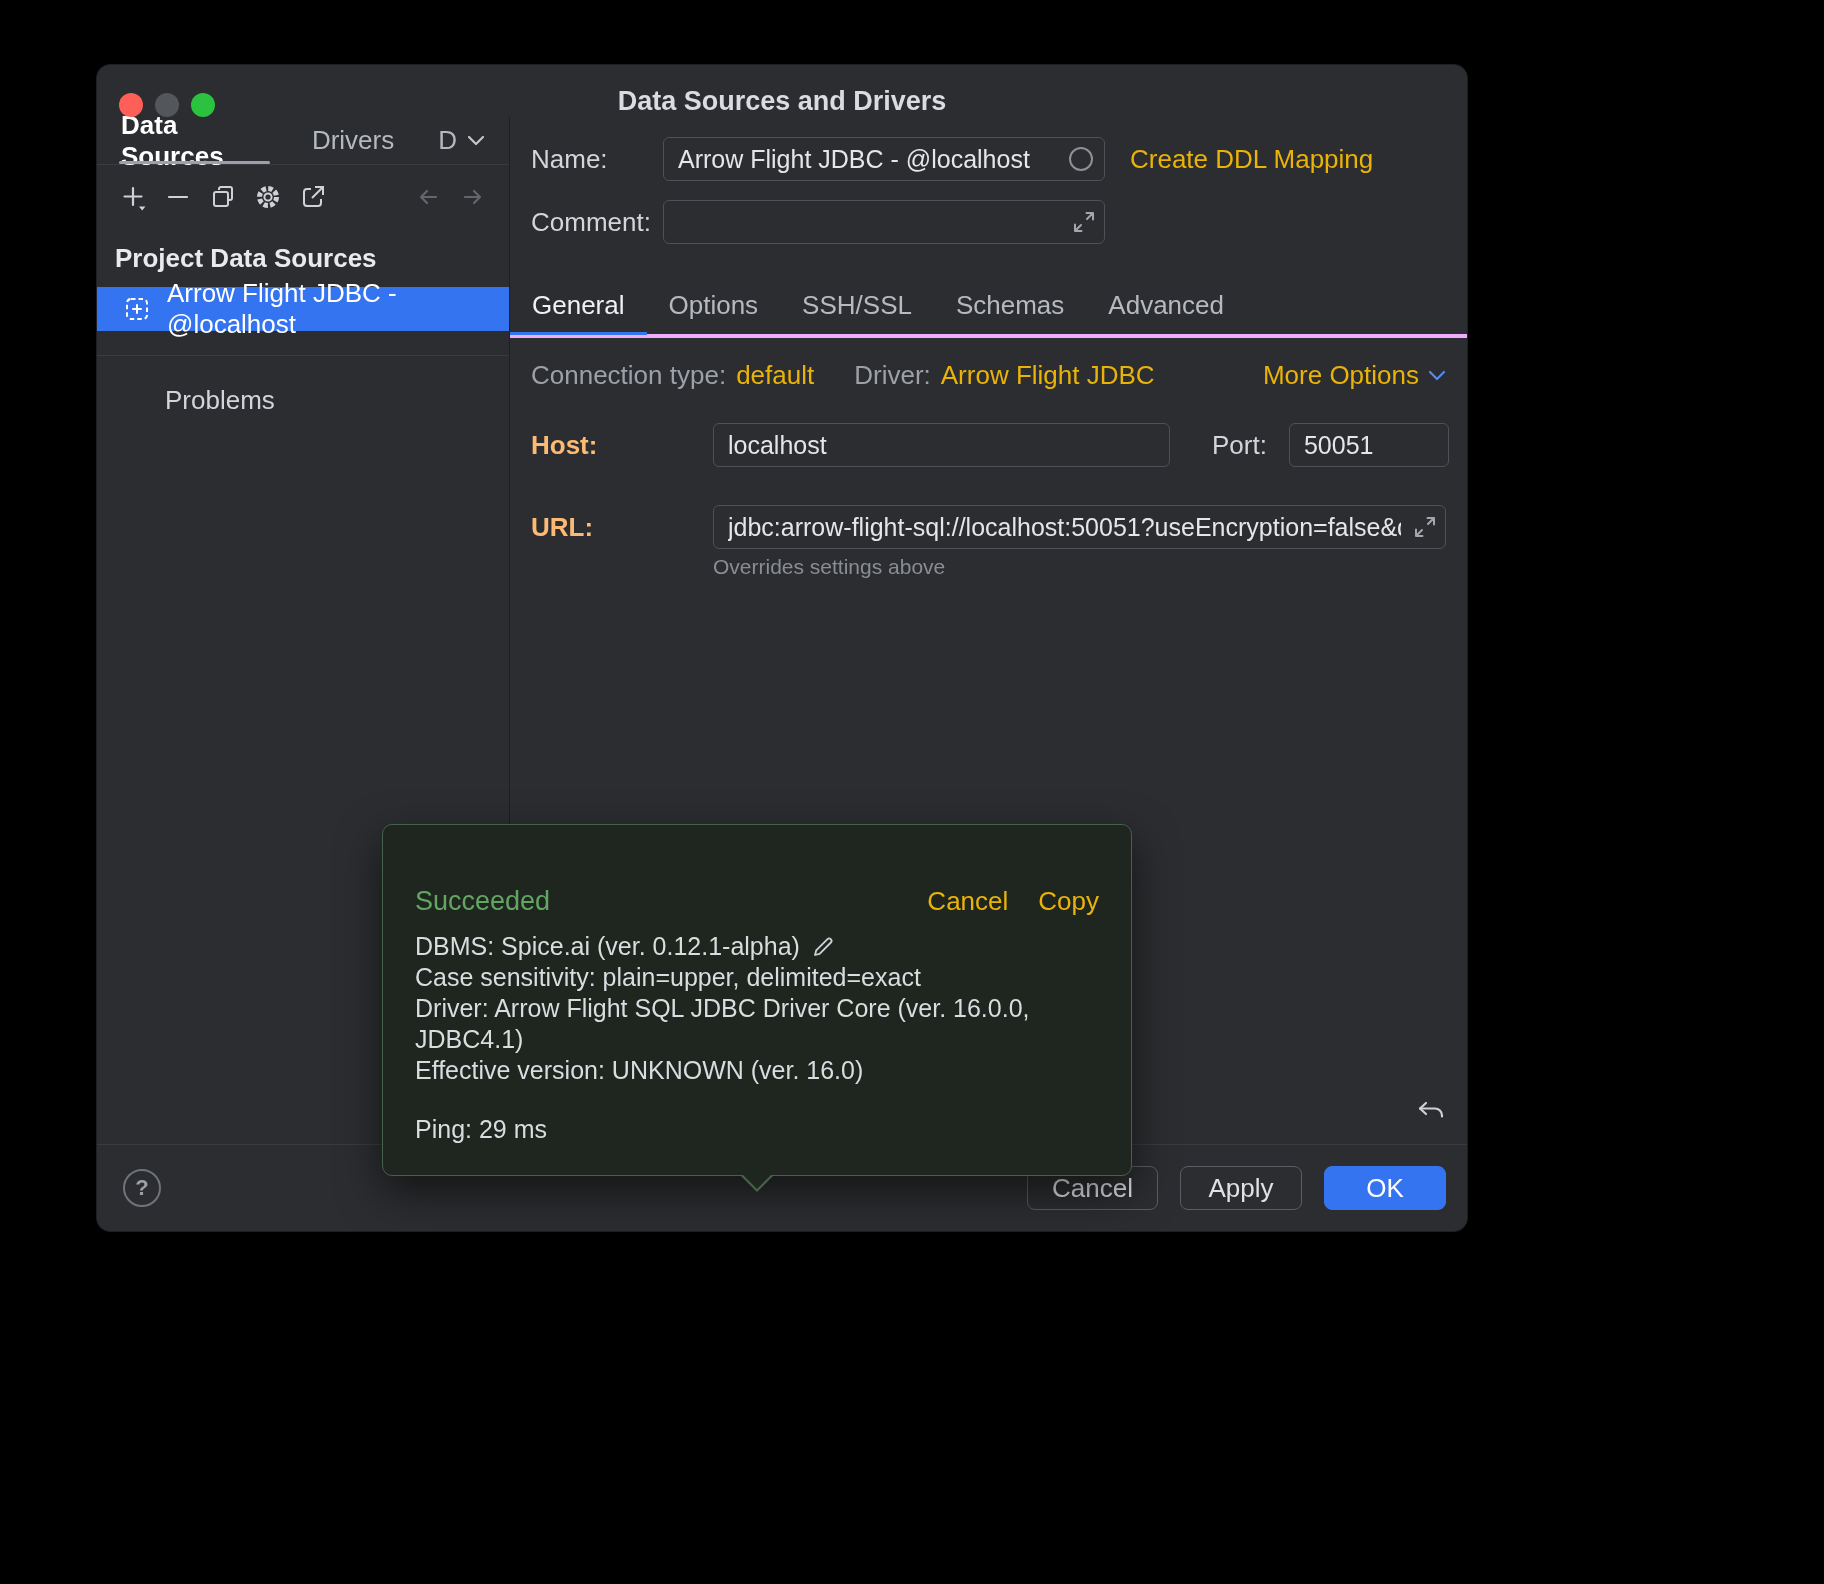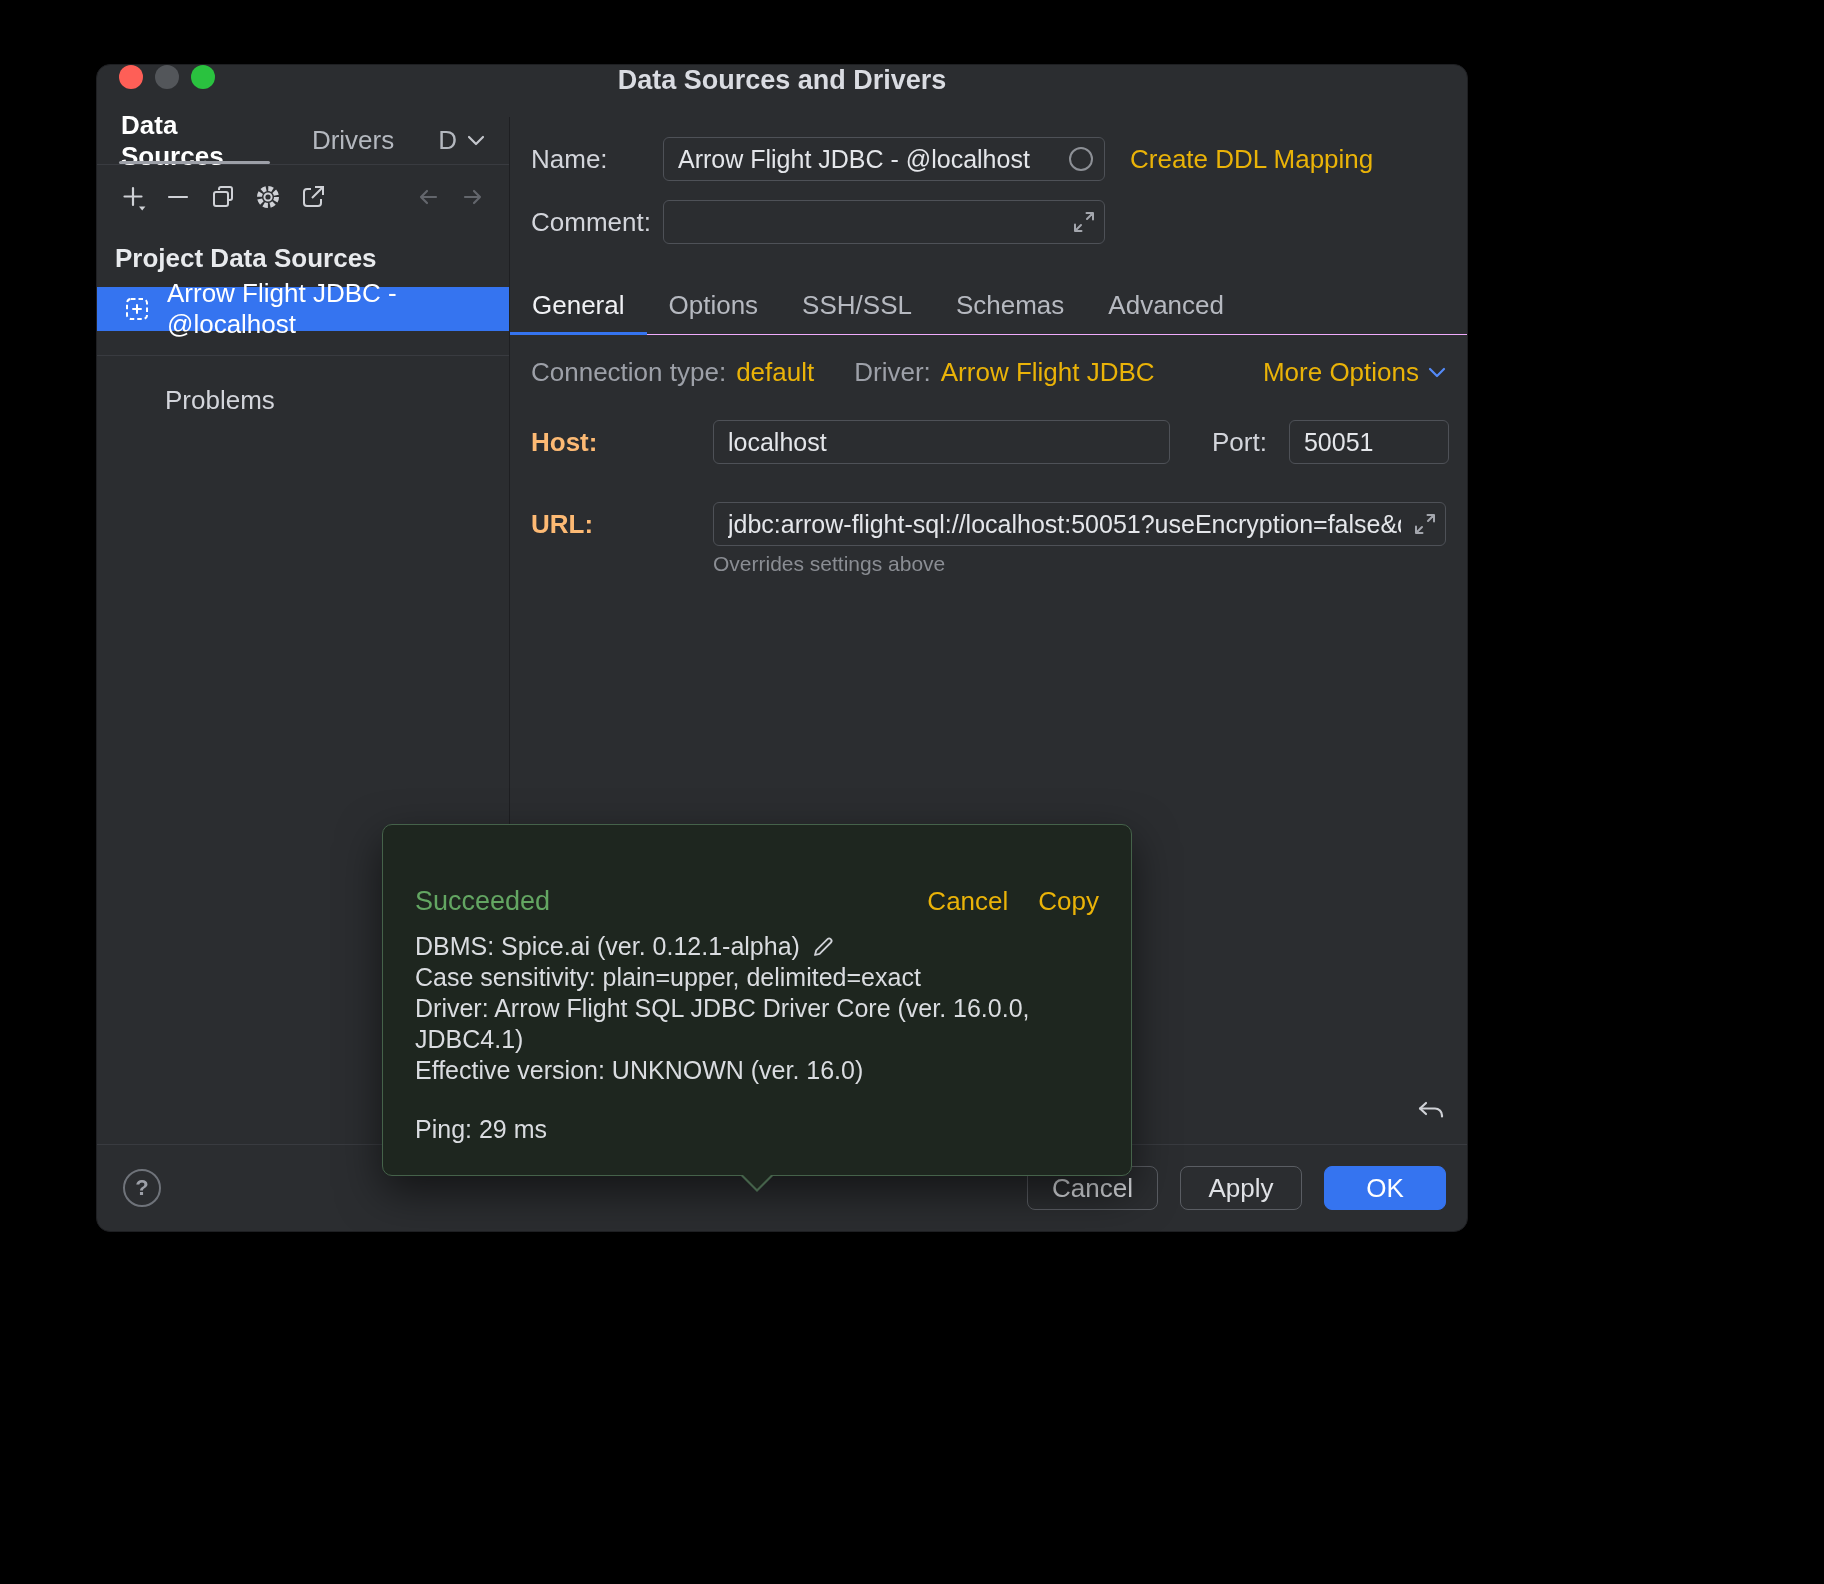--- a/index.html
+++ b/index.html
@@ -5,21 +5,21 @@
   html,body{margin:0;padding:0;background:#000;}
   body{width:1824px;height:1584px;font-family:"Liberation Sans","DejaVu Sans",sans-serif;-webkit-font-smoothing:antialiased;}
   .canvas{position:relative;width:1824px;height:1584px;background:#000;overflow:hidden;}
   [data-interactable="true"]{cursor:pointer;}
 
   .window{position:absolute;left:96px;top:64px;width:1372px;height:1168px;background:#2b2d30;
     border:1px solid #1e1f22;border-radius:14px;overflow:hidden;display:flex;flex-direction:column;
     color:#dfe1e5;box-shadow:0 24px 70px rgba(0,0,0,.65);box-sizing:border-box;}
 
   
-  .titlebar{height:52px;flex:none;position:relative;display:flex;align-items:flex-start;}
+  .titlebar{height:52px;flex:none;position:relative;display:flex;align-items:flex-end;}
   .traffic{display:flex;gap:12px;margin-left:22px;z-index:2;}
   .dot{width:24px;height:24px;border-radius:50%;}
   .dot.red{background:#fe5f57;}
   .dot.gray{background:#53565a;}
   .dot.green{background:#2ac23f;}
   .wtitle{position:absolute;left:0;right:0;text-align:center;font-size:27px;font-weight:600;color:#dadce2;pointer-events:none;}
 
   
   .wbody{flex:1;display:flex;min-height:0;}
   .sidebar{width:413px;flex:none;border-right:1px solid #1e1f22;display:flex;flex-direction:column;box-sizing:border-box;}
@@ -51,21 +51,21 @@
     color:#e4e6ea;font-family:inherit;font-size:25px;padding:0 44px 0 14px;box-sizing:border-box;outline:none;}
   .input.noicon{padding-right:14px;}
   .circle-ic{position:absolute;right:12px;width:20px;height:20px;border:2px solid #8d9096;border-radius:50%;}
   .field-ic{position:absolute;right:8px;display:flex;align-items:center;}
   .link{color:#eab308;text-decoration:none;}
 
   .r-name{margin-top:20px;height:44px;}
   .ddl-link{margin-left:25px;font-size:26px;}
   .r-comment{margin-top:19px;height:44px;}
 
-  .main-tabs{margin-top:35px;display:flex;border-bottom:1px solid #f0abfc;flex:none;}
+  .main-tabs{margin-top:35px;display:flex;border-bottom:4px solid #f0abfc;flex:none;}
   .main-tab{height:56px;display:flex;align-items:center;padding:0 22px;font-size:26px;color:#b6b9c0;
     border-bottom:3px solid transparent;box-sizing:border-box;margin-bottom:-1px;}
   .main-tab.active{color:#f0f1f4;border-bottom-color:#3574f0;}
 
   .r-conn{margin-top:21px;height:32px;padding-right:21px;align-items:flex-end;}
   .mlabel{color:#9da0a8;margin-right:10px;}
   .pair-gap{margin-left:40px;}
   .more{margin-left:auto;display:flex;align-items:center;gap:9px;}
 
   .r-host{margin-top:32px;height:44px;}

